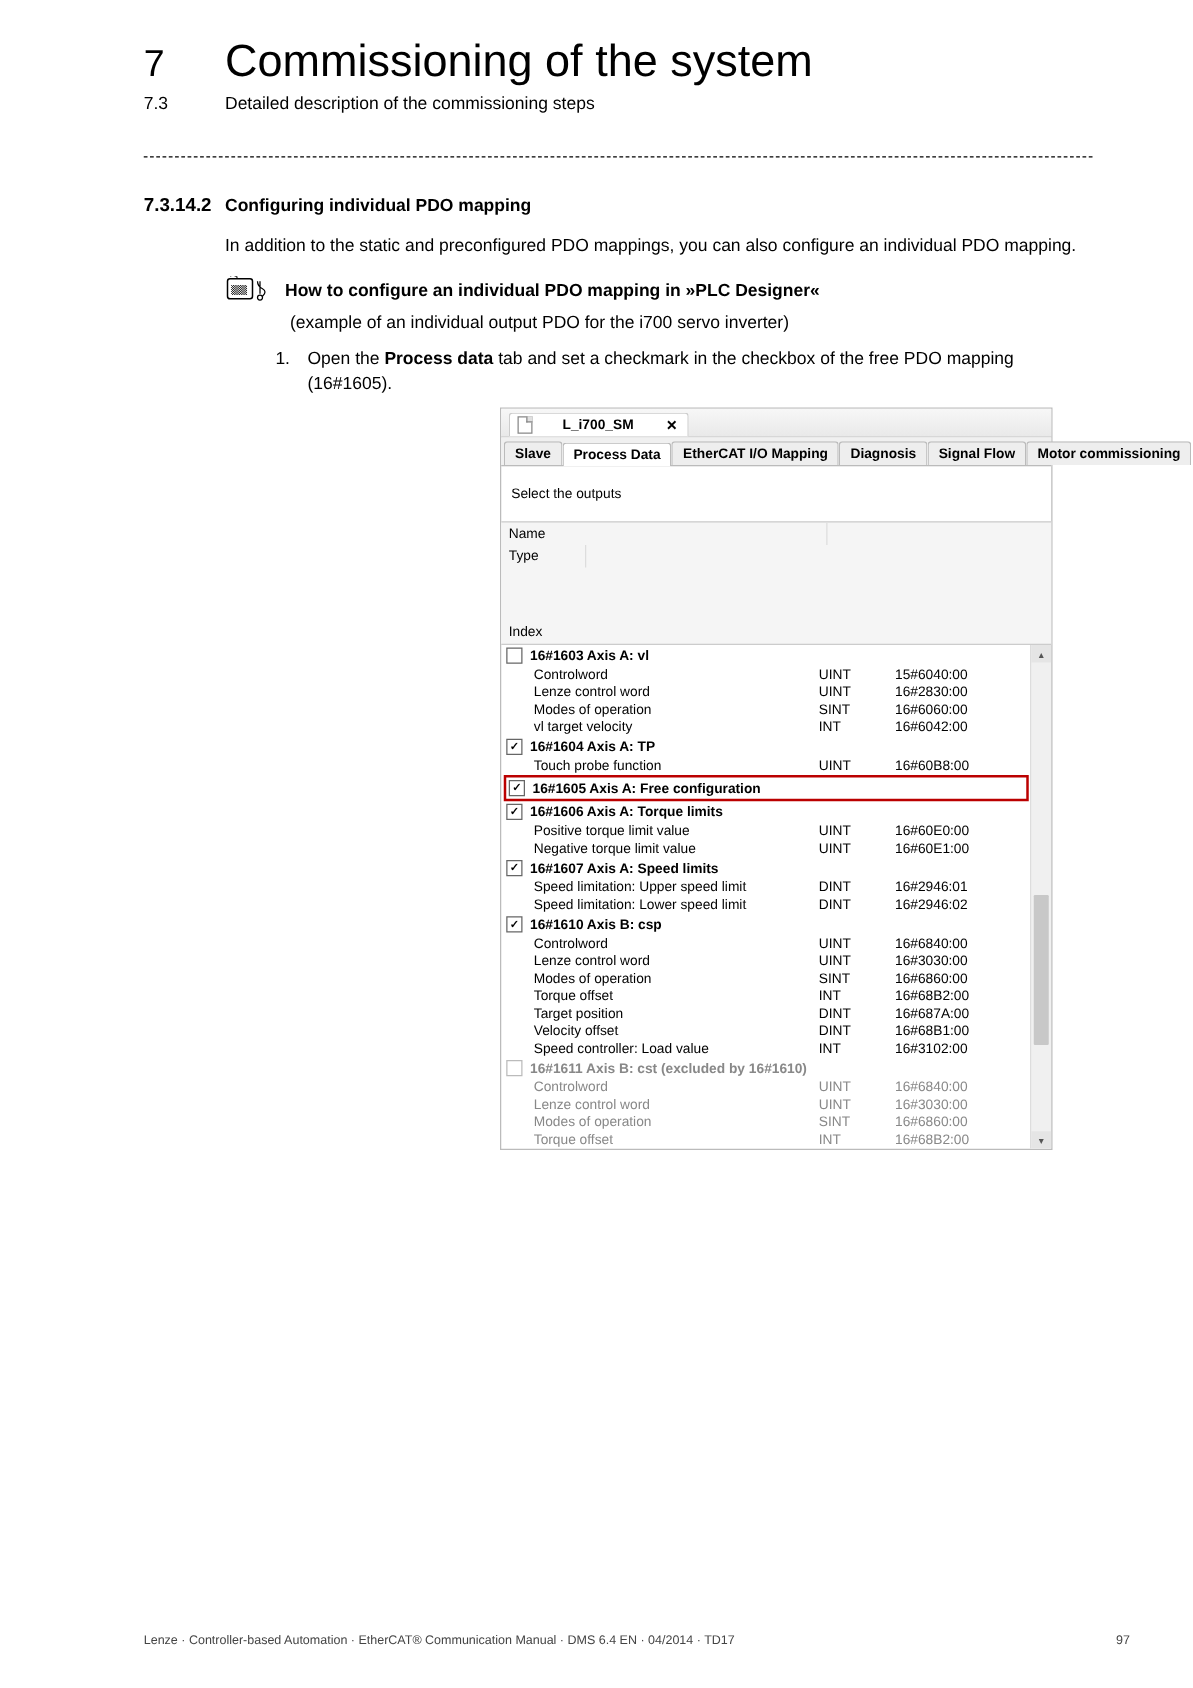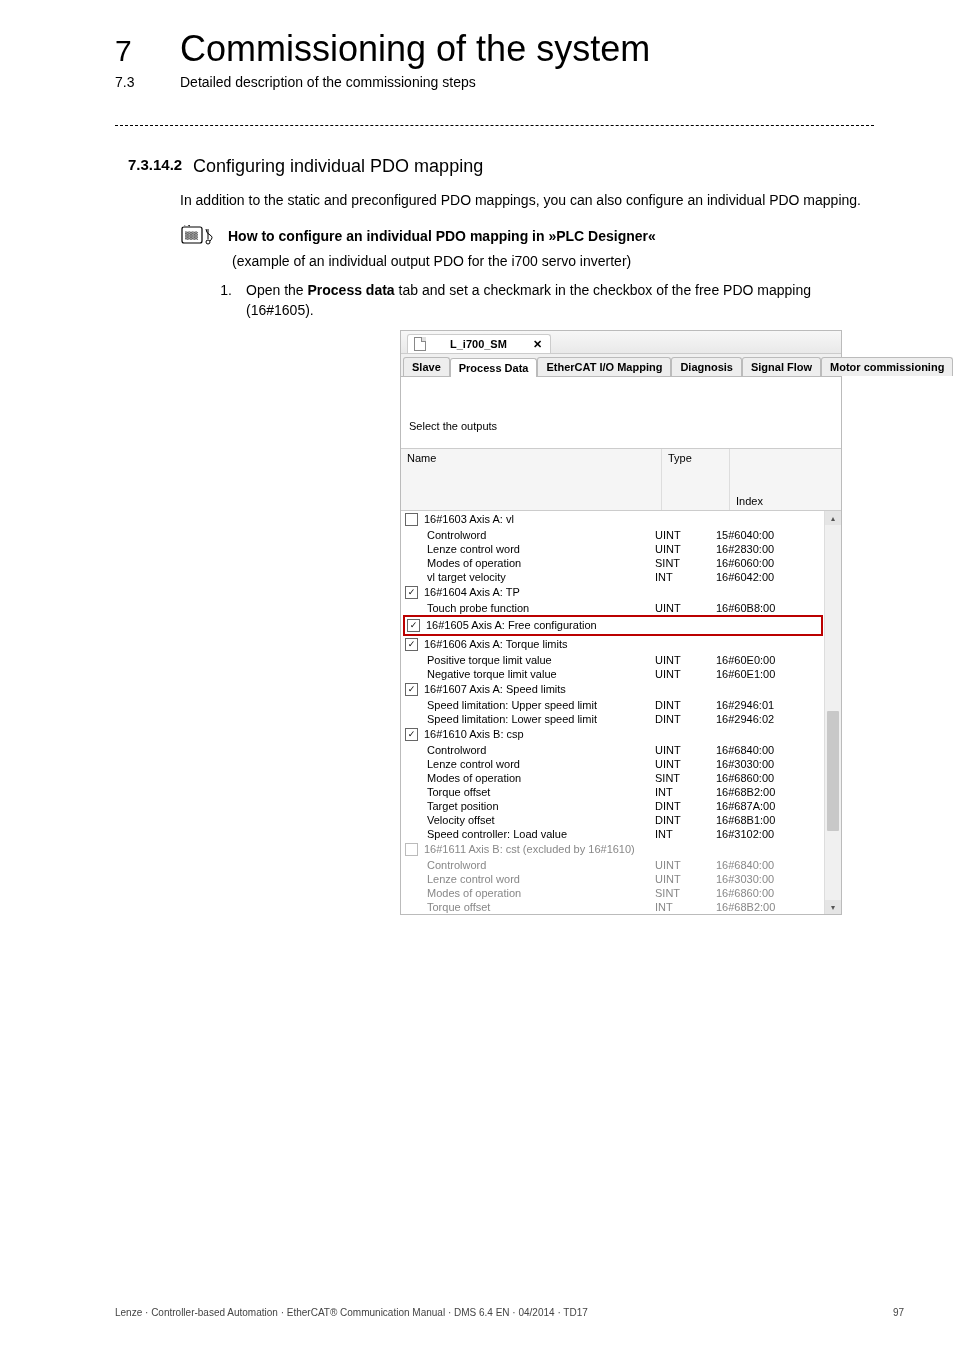--- a/index.html
+++ b/index.html
@@ -42,31 +42,31 @@
     font-size: 14px;
   }
   .dash-rule {
     margin: 35px 0 30px 0;
     border: none;
     border-top: 1px dashed #000;
     height: 0;
   }
   .sect-head {
     display: flex;
-    margin-left: 13px;
+    margin-left: 0px;
     margin-bottom: 14px;
   }
   .sect-num {
     font-size: 15px;
     font-weight: bold;
     width: 65px;
   }
   .sect-title {
-    font-size: 18px;
-    font-weight: normal;
+    font-size: 14px;
+    font-weight: bold;
   }
   .body-text {
     font-size: 14px;
     line-height: 1.3;
     margin-left: 65px;
     margin-bottom: 16px;
   }
   .howto-line {
     display: flex;
     align-items: center;
@@ -174,27 +174,27 @@
     white-space: nowrap;
     font-weight: bold;
   }
   .inner-tab.active {
     background: #fff;
     position: relative;
     top: 1px;
   }
   .sel-label {
     padding: 16px 8px;
-    margin-top: 27px;
   }
   .table-head {
     display: flex;
     border-top: 1px solid #ccc;
     border-bottom: 1px solid #ccc;
     background: #f5f5f5;
+    flex-direction: column;
   }
   .col-name {
     width: 248px;
     padding: 3px 6px;
     border-right: 1px solid #ddd;
   }
   .col-type {
     width: 55px;
     padding: 3px 6px;
     border-right: 1px solid #ddd;
@@ -235,22 +235,23 @@
     position: absolute;
     left: 2px;
     width: 12px;
     top: 200px;
     height: 120px;
     background: #c8c8c8;
     border-radius: 1px;
   }
   .group-row {
     display: flex;
+    align-items: center;
     padding: 2px 0 2px 4px;
-    font-weight: normal;
+    font-weight: bold;
   }
   .group-row.hl {
     border: 2px solid #b00;
     margin: 0 18px 0 2px;
     padding-left: 2px;
   }
   .group-row.disabled { color: #888; }
   .chk {
     width: 11px;
     height: 11px;

